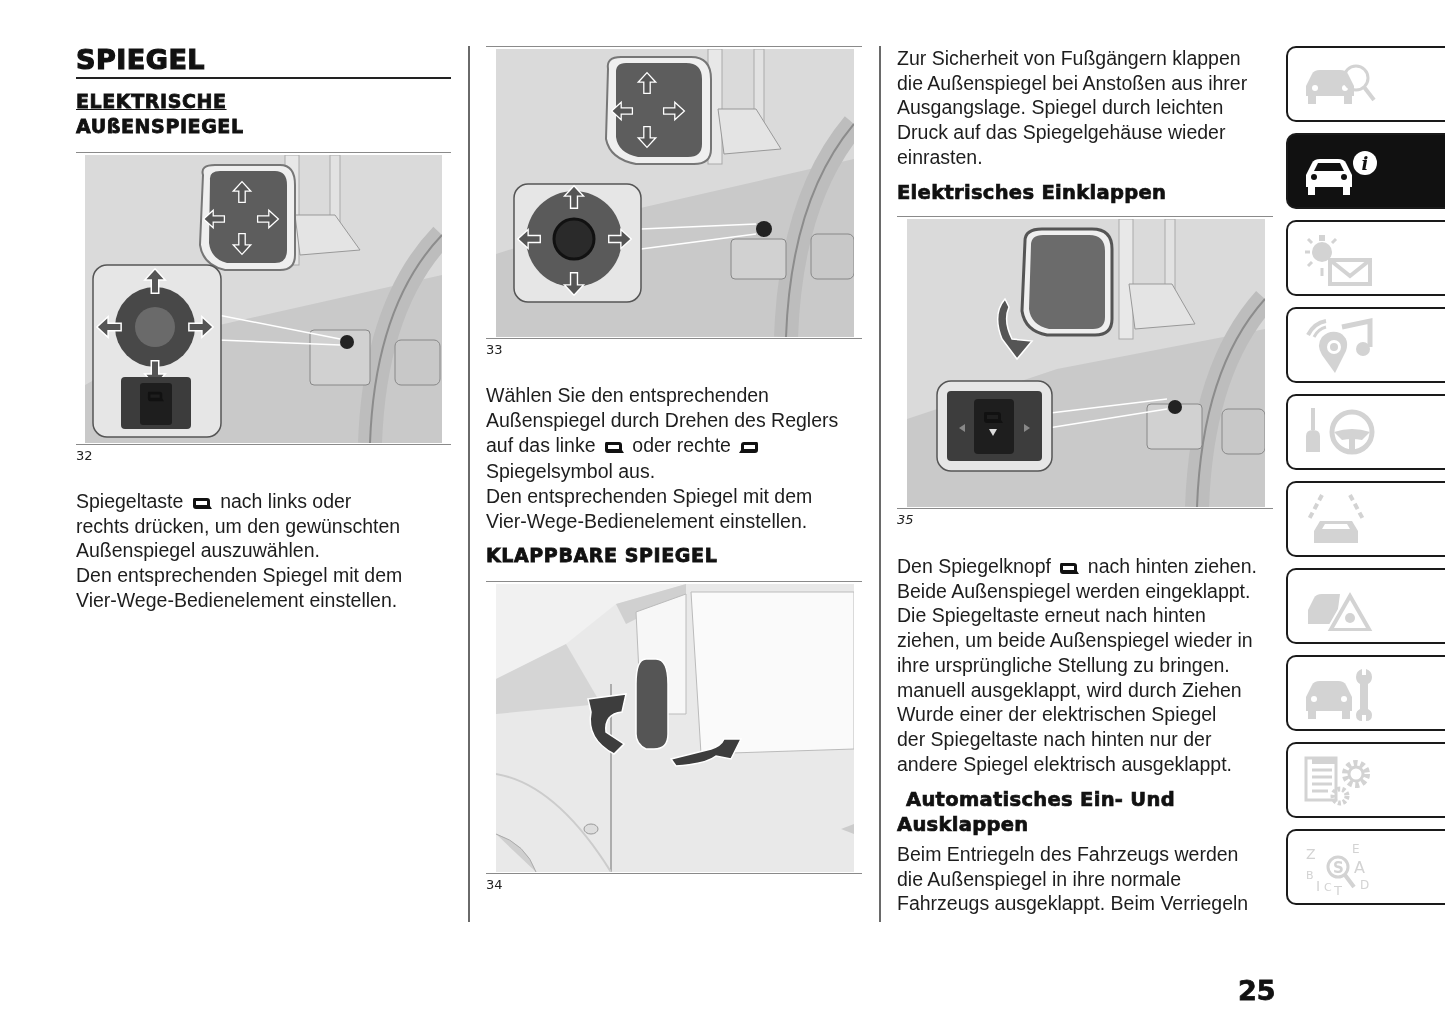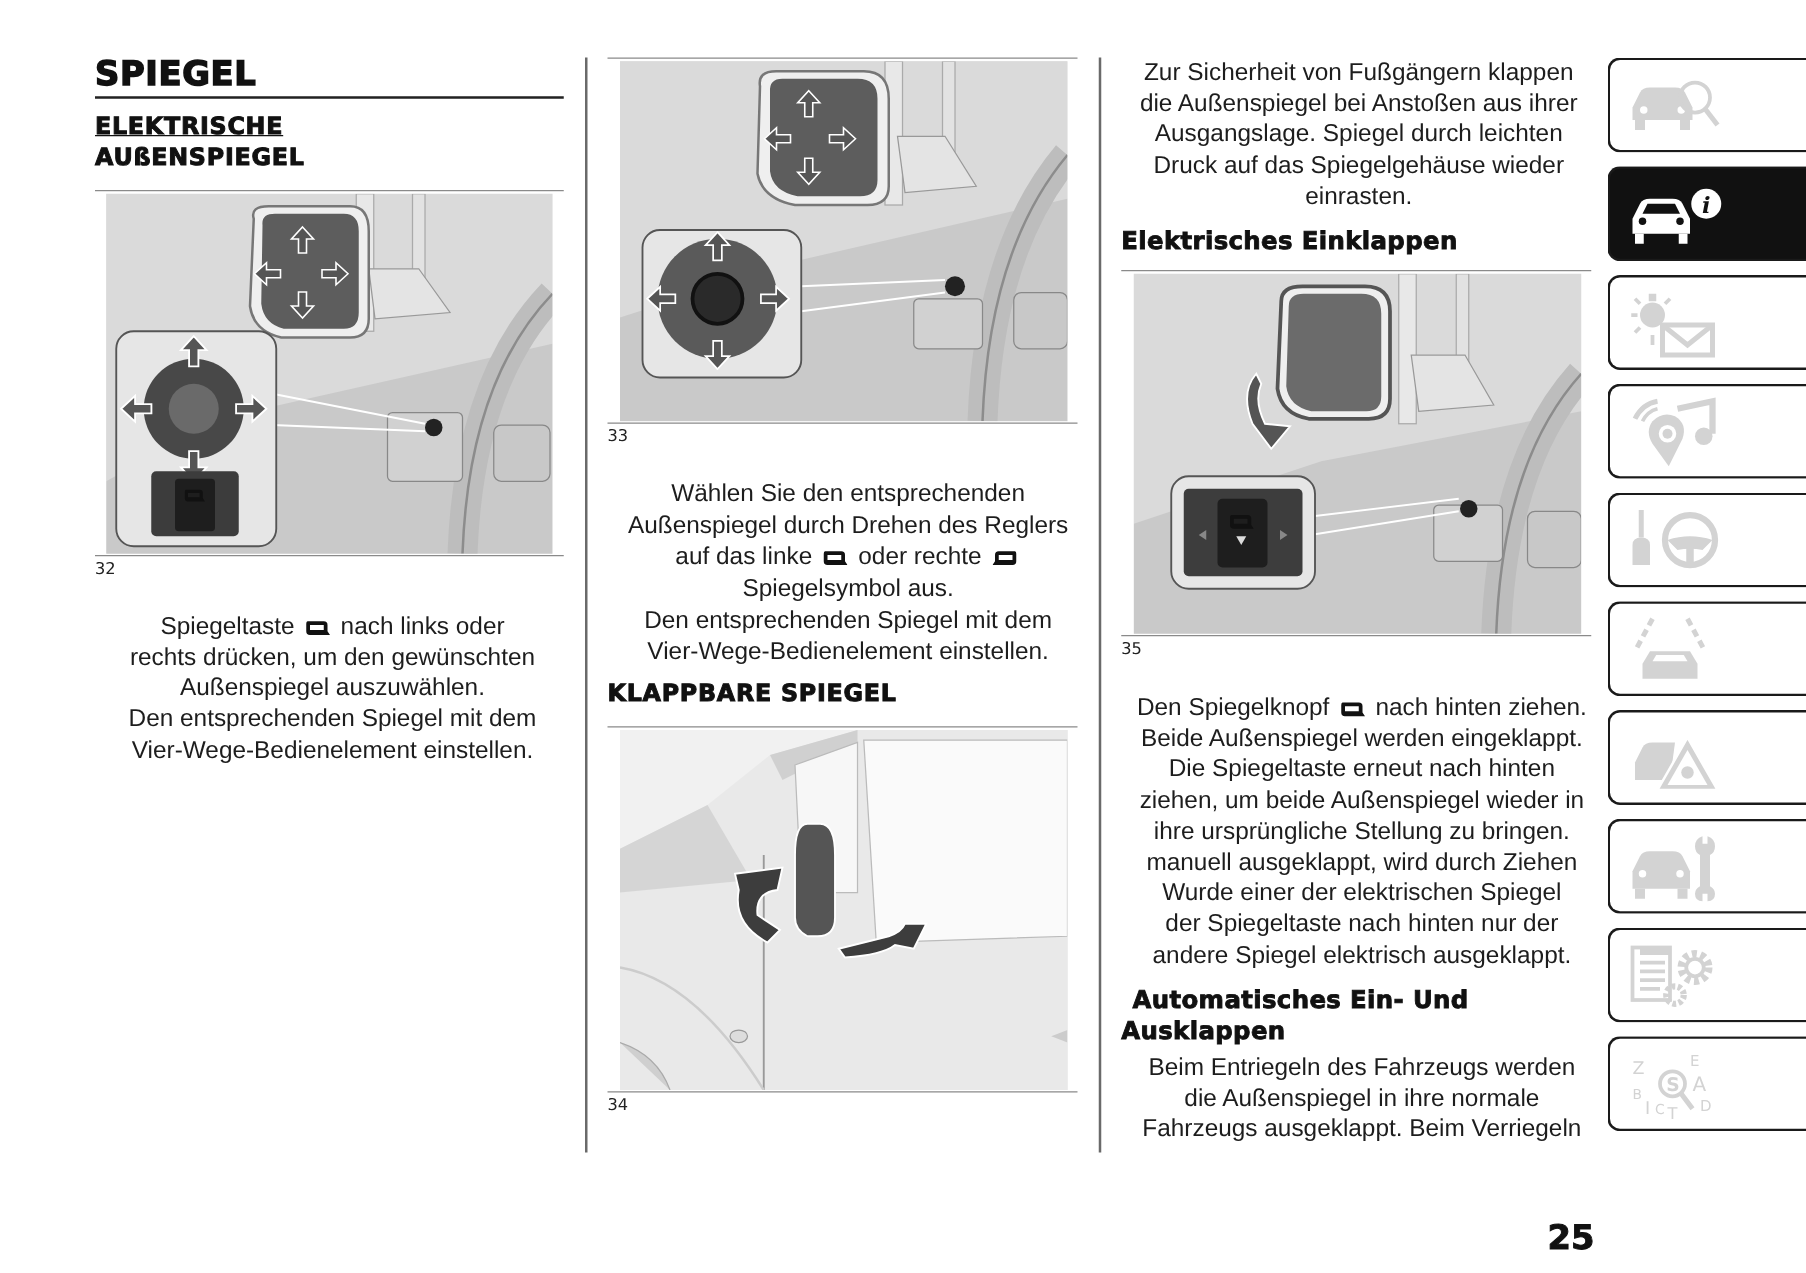--- a/index.html
+++ b/index.html
@@ -8,21 +8,21 @@
   .abs { position: absolute; }
   .col-divider { position: absolute; width: 2px; background: #6a6a6a; top: 46px; height: 876px; }
   .h1 { font-family: "DejaVu Sans", sans-serif; font-weight: 900; font-size: 27px; letter-spacing: 0.5px;
         -webkit-text-stroke: 1.2px #111; color: #111; line-height: 30px; }
   .h2 { font-family: "DejaVu Sans", sans-serif; font-weight: 900; font-size: 19px; letter-spacing: 0.6px;
         -webkit-text-stroke: 0.8px #111; color: #111; line-height: 25px; }
   .h3 { font-family: "DejaVu Sans", sans-serif; font-weight: 900; font-size: 19.5px; letter-spacing: 0.3px;
         -webkit-text-stroke: 0.7px #111; color: #111; line-height: 25px; }
   .rule-dark { position: absolute; height: 2px; background: #222; }
   .rule-grey { position: absolute; height: 1px; background: #8a8a8a; }
-  .body-text { font-family: "Liberation Sans", sans-serif; font-size: 19.5px; line-height: 24.7px; color: #1d1d1d; text-align: center; }
+  .body-text { font-family: "Liberation Sans", sans-serif; font-size: 19.5px; line-height: 24.7px; color: #1d1d1d; }
   .body-text p { margin: 0; }
   .fig-num { font-family: "DejaVu Sans", sans-serif; font-size: 13px; color: #222; }
   .figure { position: absolute; background: #d9d9d9; overflow: hidden; }
   .mirror-sym { display: inline-block; vertical-align: -2px; width: 20px; height: 13px; margin: 0 3px; }
   .side-tab { position: absolute; left: 1286px; width: 170px; height: 76px; border: 2.5px solid #1a1a1a;
               border-right: none; border-radius: 10px 0 0 10px; background: #fff; box-sizing: border-box; }
   .side-tab.active { background: #111; }
   .side-tab svg { position: absolute; left: 12px; top: 8px; }
   .page-number { position: absolute; left: 1238px; top: 975px; font-family: "DejaVu Sans", sans-serif;
                  font-weight: 700; font-size: 27px; -webkit-text-stroke: 0.8px #111; color: #111; }
@@ -196,21 +196,21 @@
     <rect x="30" y="162" width="115" height="90" rx="14" fill="#e6e6e6" stroke="#555" stroke-width="1.5"></rect>
     <rect x="40" y="172" width="95" height="70" rx="4" fill="#3d3d3d"></rect>
     <rect x="67" y="180" width="40" height="55" rx="4" fill="#1e1e1e"></rect>
     <use href="#sym-mirror-left" x="76" y="192" width="20" height="13"></use>
     <polygon points="82,210 90,210 86,217" fill="#ddd"></polygon>
     <polygon points="58,205 52,209 58,213" fill="#888"></polygon>
     <polygon points="117,205 123,209 117,213" fill="#888"></polygon>
   </svg>
 </div>
 <div class="rule-grey" style="left:897px; top:508px; width:376px;"></div>
-<div class="abs fig-num" style="left:897px; top:512px;">35</div>
+<div class="abs fig-num" style="left:897px; top:512px;font-style:italic;">35</div>
 
 <div class="abs body-text" style="left:897px; top:554px; width:385px;">
   <p><span>Den Spiegelknopf </span><svg class="mirror-sym">
         <use href="#sym-mirror-left"></use>
       </svg><span> nach hinten ziehen.</span></p>
   <p>Beide Außenspiegel werden eingeklappt.</p>
   <p>Die Spiegeltaste erneut nach hinten</p>
   <p>ziehen, um beide Außenspiegel wieder in</p>
   <p>ihre ursprüngliche Stellung zu bringen.</p>
   <p>manuell ausgeklappt, wird durch Ziehen</p>

